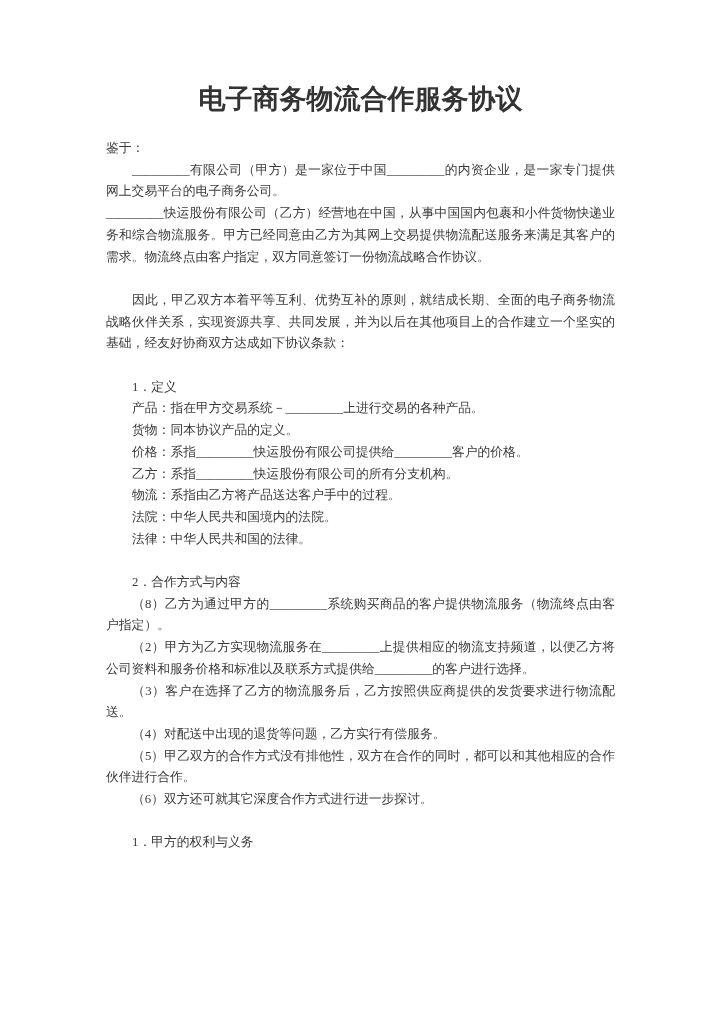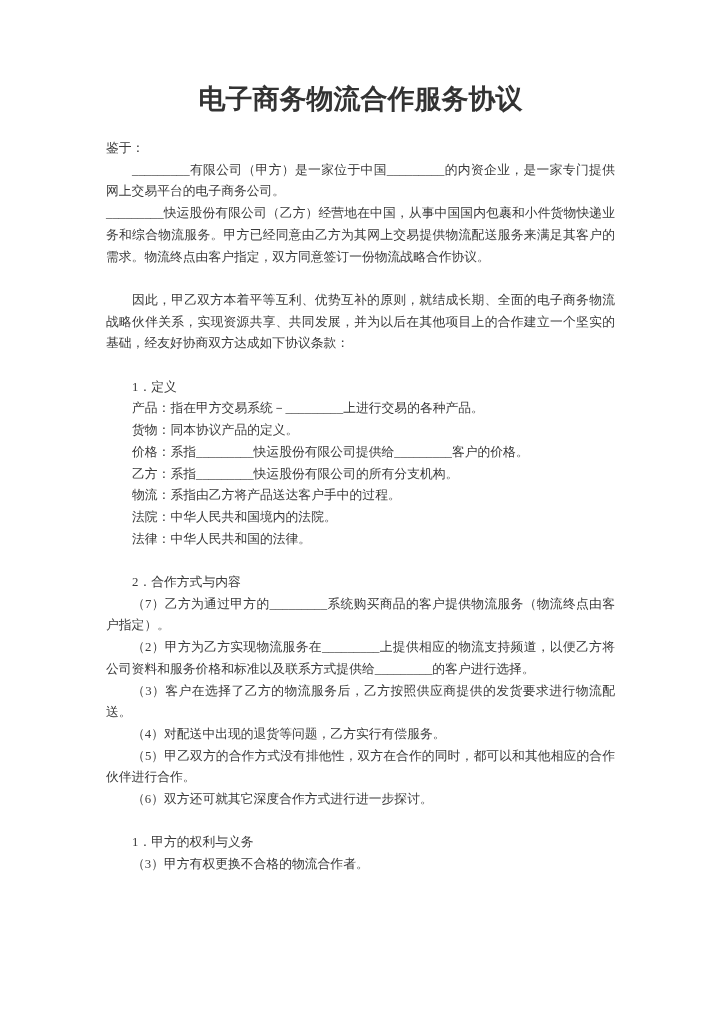--- a/index.html
+++ b/index.html
@@ -56,26 +56,25 @@
   <div class="para indent">价格：系指_________快运股份有限公司提供给_________客户的价格。</div>
   <div class="para indent">乙方：系指_________快运股份有限公司的所有分支机构。</div>
   <div class="para indent">物流：系指由乙方将产品送达客户手中的过程。</div>
   <div class="para indent">法院：中华人民共和国境内的法院。</div>
   <div class="para indent">法律：中华人民共和国的法律。</div>
 
   <div class="para blank"></div>
 
   <div class="para indent">2．合作方式与内容</div>
 
-  <div class="para indent">（7）乙方为通过甲方的_________系统购买商品的客户提供物流服务（物流终点由客户指定）。</div>
+  <div class="para indent">（8）乙方为通过甲方的_________系统购买商品的客户提供物流服务（物流终点由客户指定）。</div>
   <div class="para indent">（2）甲方为乙方实现物流服务在_________上提供相应的物流支持频道，以便乙方将公司资料和服务价格和标准以及联系方式提供给_________的客户进行选择。</div>
   <div class="para indent">（3）客户在选择了乙方的物流服务后，乙方按照供应商提供的发货要求进行物流配送。</div>
   <div class="para indent">（4）对配送中出现的退货等问题，乙方实行有偿服务。</div>
   <div class="para indent">（5）甲乙双方的合作方式没有排他性，双方在合作的同时，都可以和其他相应的合作伙伴进行合作。</div>
   <div class="para indent">（6）双方还可就其它深度合作方式进行进一步探讨。</div>
 
   <div class="para blank"></div>
 
   <div class="para indent">1．甲方的权利与义务</div>
 
-  <div class="para indent">（3）甲方有权更换不合格的物流合作者。</div>
 
 </div>
 
 </body></html>

